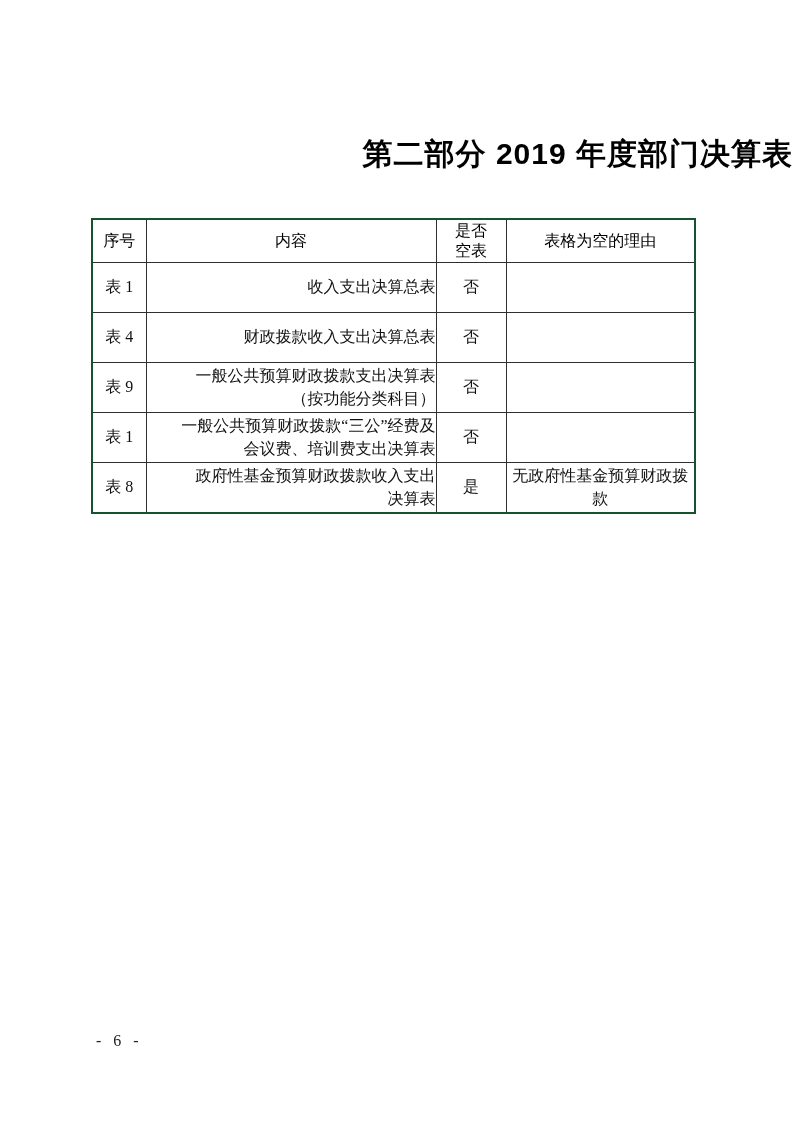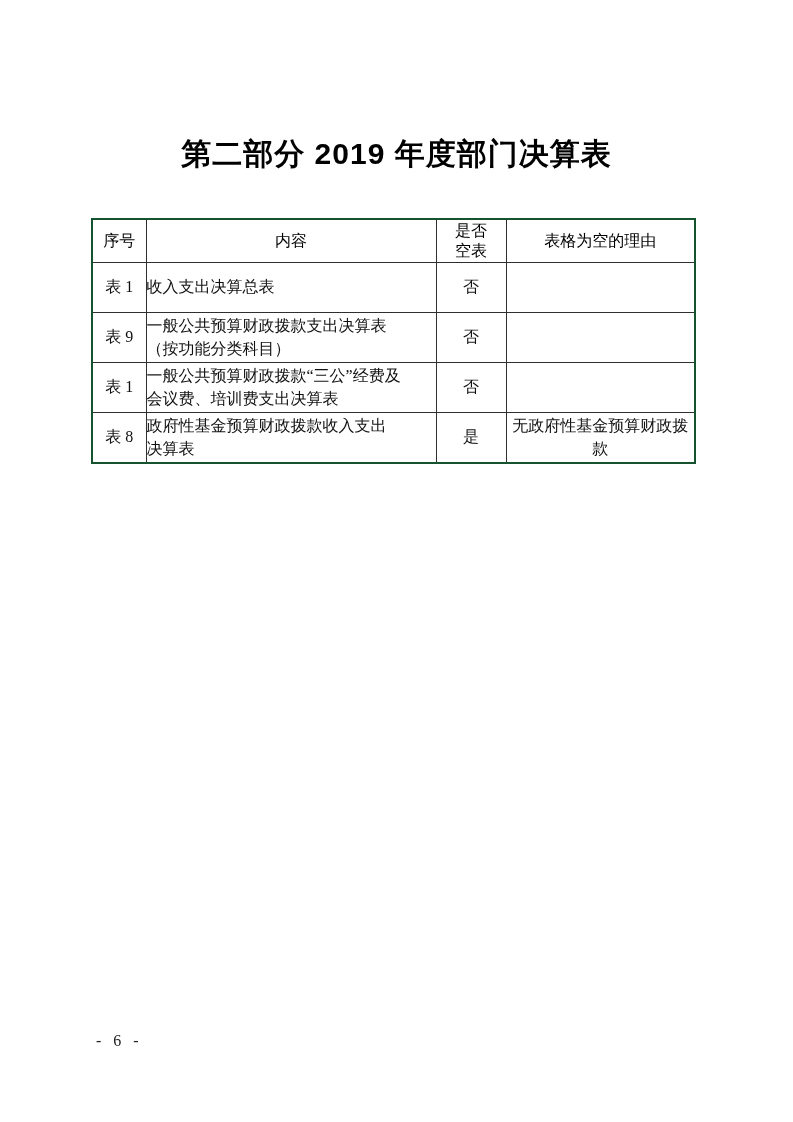--- a/index.html
+++ b/index.html
@@ -15,21 +15,21 @@
     overflow: hidden;
     font-family: "Liberation Serif", "DejaVu Serif", serif;
     color: #111111;
   }
   .title {
     position: absolute;
     top: 134px;
     left: 0;
     width: 100%;
     margin: 0;
-    text-align: center;
+    text-align: right;
     font-family: "Liberation Sans", "DejaVu Sans", sans-serif;
     font-weight: bold;
     font-size: 30px;
     letter-spacing: 1px;
     color: #000000;
   }
   table.doc-table {
     position: absolute;
     top: 218px;
     left: 91px;
@@ -56,21 +56,21 @@
     color: #000000;
   }
   table.doc-table td {
     height: 49px;
     line-height: 1.4;
   }
   td.c-no {
     text-align: center;
   }
   td.c-content {
-    text-align: left;
+    text-align: right;
     padding-left: 9px;
     padding-right: 4px;
     white-space: pre-line;
   }
   td.c-empty {
     text-align: center;
   }
   td.c-reason {
     text-align: center;
     white-space: pre-line;
@@ -108,20 +108,26 @@
       </tr>
     </thead>
     <tbody>
       <tr>
         <td class="c-no">表 1</td>
         <td class="c-content">收入支出决算总表</td>
         <td class="c-empty">否</td>
         <td class="c-reason"></td>
       </tr>
       <tr>
+        <td class="c-no">表 4</td>
+        <td class="c-content">财政拨款收入支出决算总表</td>
+        <td class="c-empty">否</td>
+        <td class="c-reason"></td>
+      </tr>
+      <tr>
         <td class="c-no">表 9</td>
         <td class="c-content">一般公共预算财政拨款支出决算表
 （按功能分类科目）</td>
         <td class="c-empty">否</td>
         <td class="c-reason"></td>
       </tr>
       <tr>
         <td class="c-no">表 1</td>
         <td class="c-content">一般公共预算财政拨款“三公”经费及
 会议费、培训费支出决算表</td>

